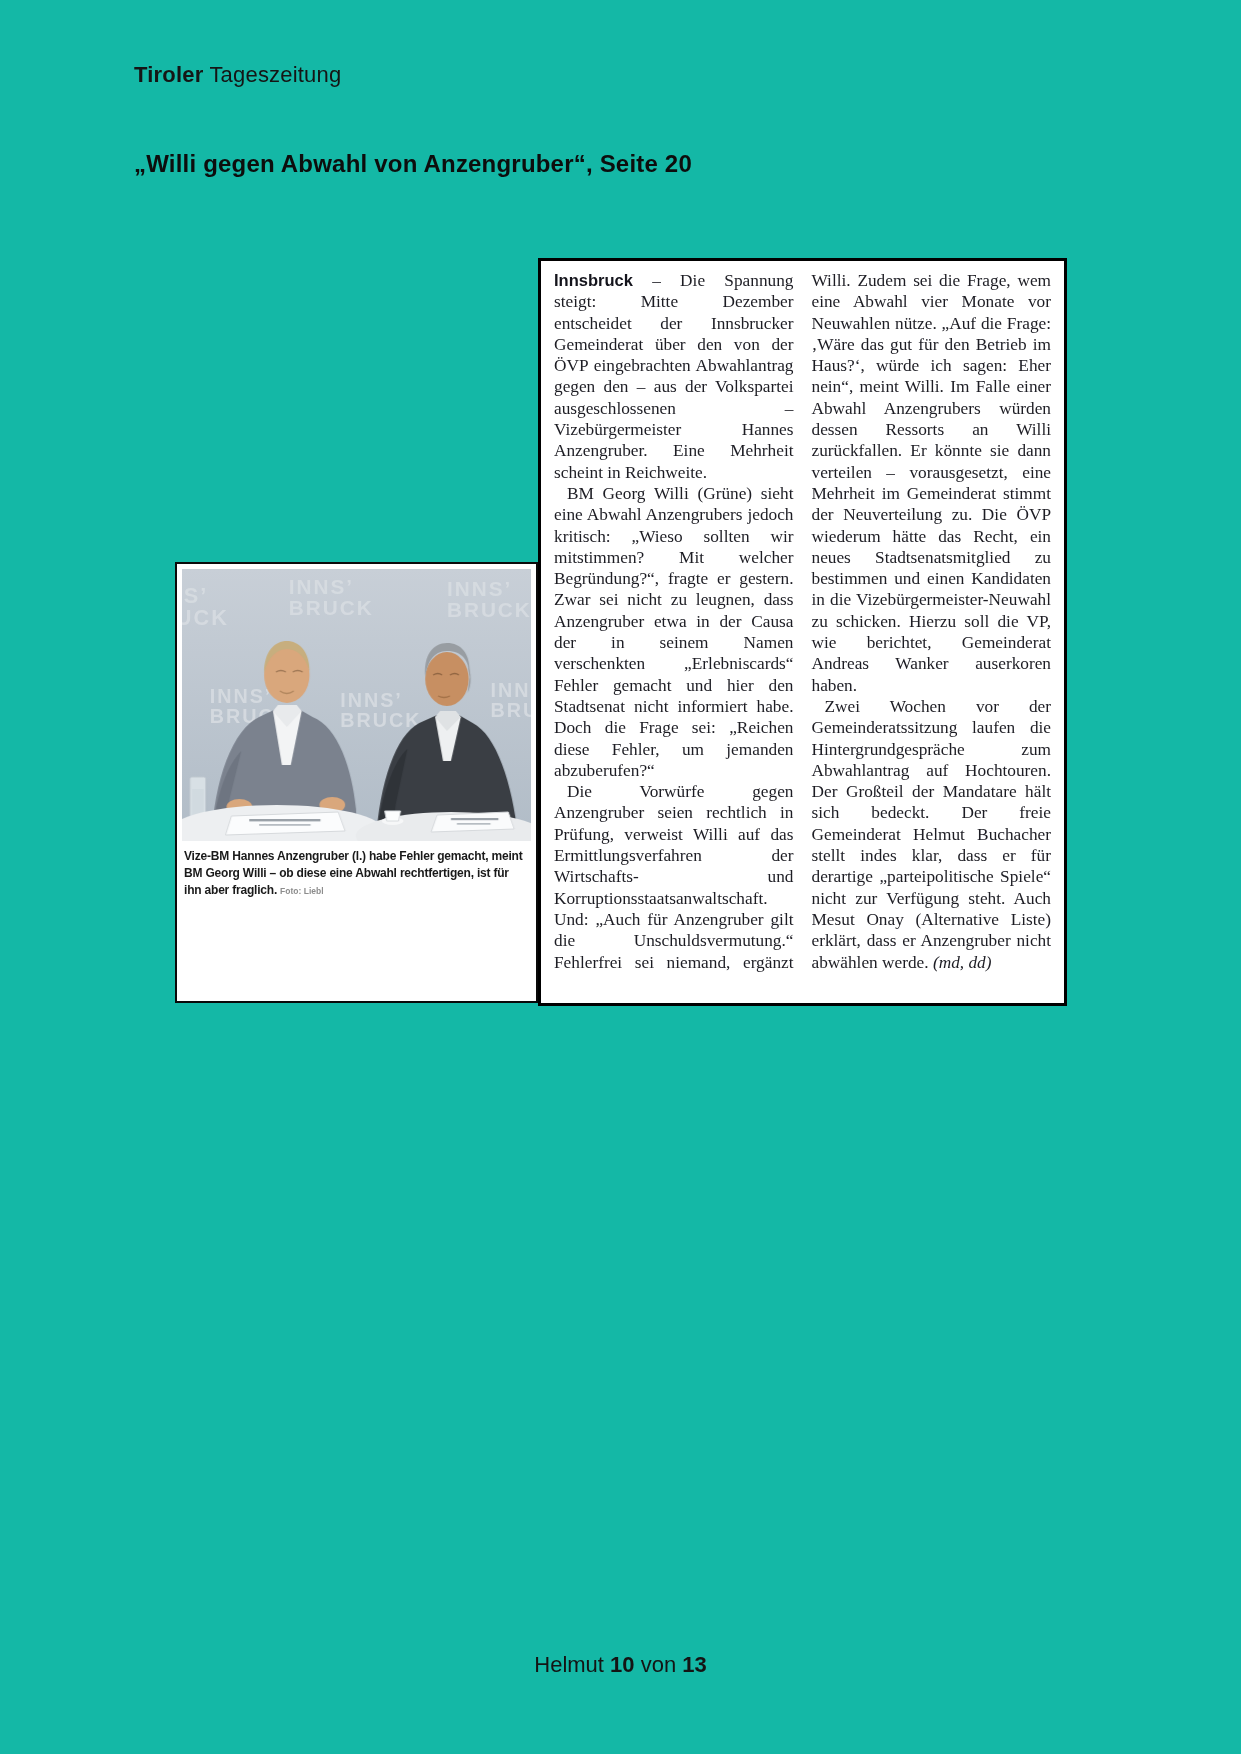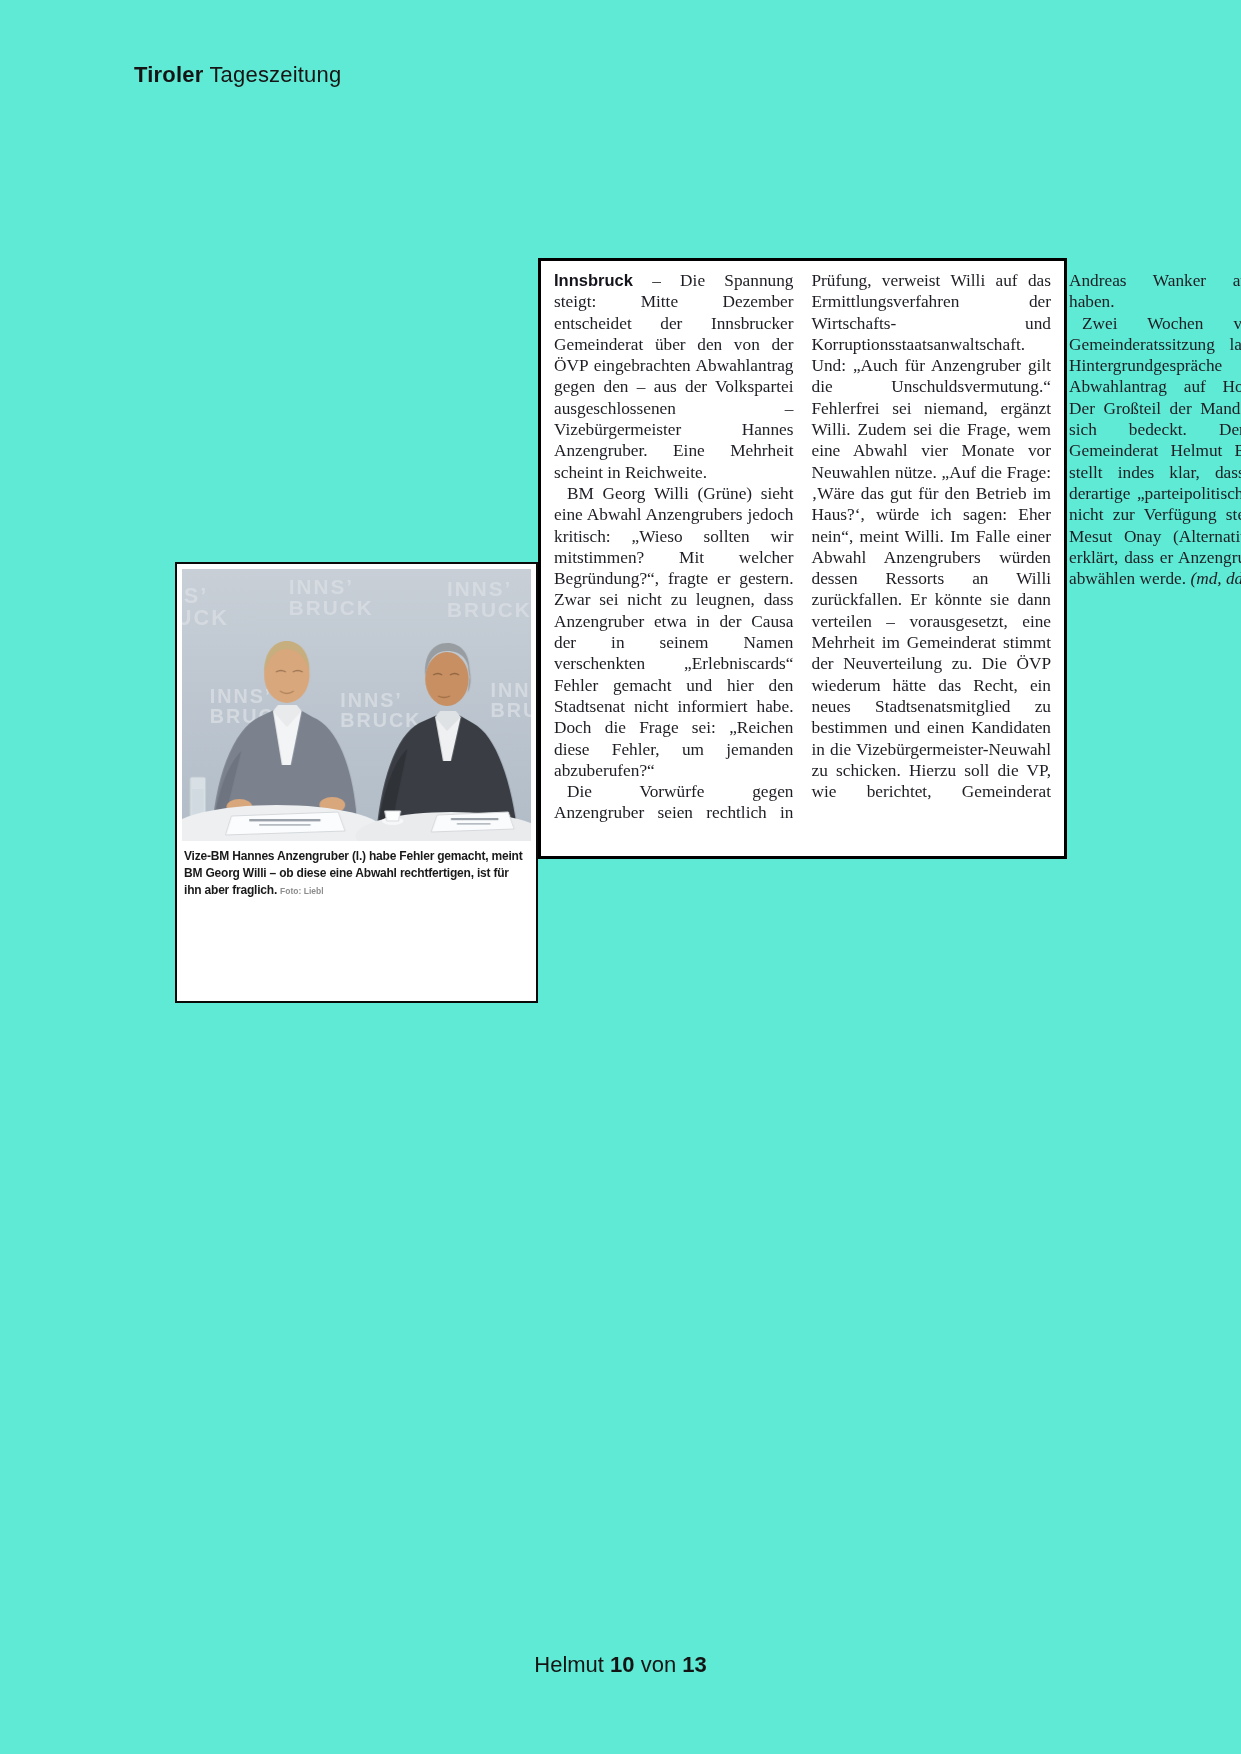--- a/index.html
+++ b/index.html
@@ -1,19 +1,19 @@
 <!DOCTYPE html>
 <html lang="de"><head>
 <meta charset="utf-8">
 <style>
   html,body{margin:0;padding:0;background:#e9e9e9;}
   .page{
     position:relative;
     width:1241px;height:1754px;
-    background:#5eead4;
+    background:#14b8a6;
     margin:0 auto;
     font-family:"Liberation Sans",sans-serif;
     color:#111;
     overflow:hidden;
   }
   
   .brand{
     position:absolute;left:134px;top:62px;
     font-size:22px;letter-spacing:.2px;color:#151515;
   }
@@ -50,21 +50,21 @@
   }
   .clip-headline{
     margin:6px 2px 0 2px;
     font-family:"Liberation Serif",serif;
     font-weight:700;font-size:45px;line-height:1.12;
     text-align:center;color:#0c0c0c;letter-spacing:-1px;
   }
   
   .textbox{
     position:absolute;left:538px;top:258px;
-    width:529px;height:601px;
+    width:529px;height:748px;
     border:3px solid #000;
     box-sizing:border-box;
     background:#fff;
     padding:9px 13px 15px 13px;
   }
   .article-body{
     height:100%;
     column-count:2;column-gap:18px;column-fill:auto;
     font-family:"Liberation Serif",serif;
     font-size:17.3px;line-height:21.3px;
@@ -86,20 +86,21 @@
   }
   .footer b{font-weight:700;margin-top:7px;}
 </style>
 </head>
 <body>
 
 <div class="page">
 
   <div class="brand"><span class="b">Tiroler</span><span> Tageszeitung</span></div>
 
+  <h1 class="doc-title">„Willi gegen Abwahl von Anzengruber“, Seite 20</h1>
 
   <section class="clip">
     <div class="photo">
       <svg viewBox="0 0 353 272" preserveAspectRatio="none">
         <defs>
           <linearGradient id="bgGrad" x1="0" y1="0" x2="0" y2="1">
             <stop offset="0" stop-color="#c8cfd7"></stop>
             <stop offset="1" stop-color="#b1bcc7"></stop>
           </linearGradient>
         </defs>

